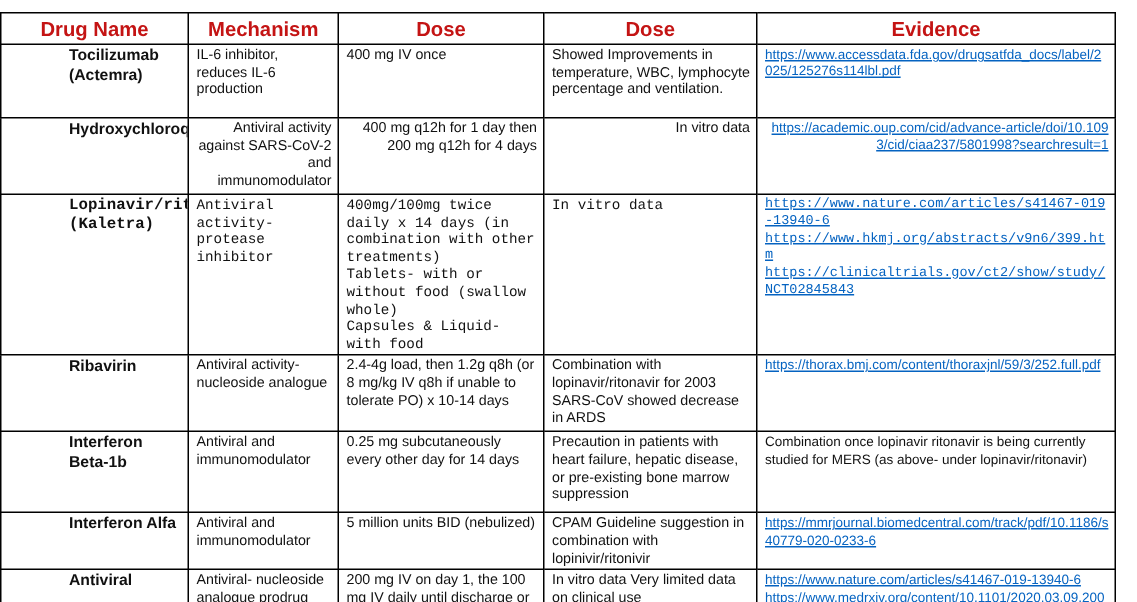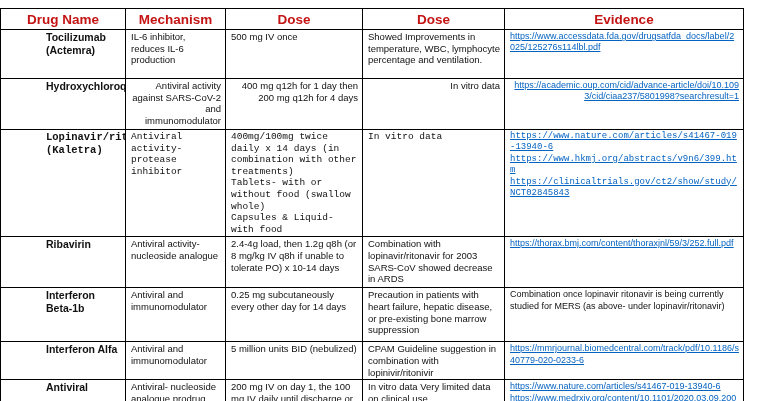--- a/index.html
+++ b/index.html
@@ -86,21 +86,21 @@
         <th>Dose</th>
         <th>Dose</th>
         <th>Evidence</th>
       </tr>
     </thead>
     <tbody>
         <tr>
           <td class="drug">Tocilizumab (Actemra)</td>
           <td class="mech">IL-6 inhibitor, reduces IL-6 production</td>
           <td class="dose">
-            <div>500 mg IV once</div>
+            <div>400 mg IV once</div>
           </td>
           <td class="notes">Showed Improvements in temperature, WBC, lymphocyte percentage and ventilation.</td>
           <td class="evid">
             <a class="evlink">https://www.accessdata.fda.gov/drugsatfda_docs/label/2025/125276s114lbl.pdf</a>
           </td>
         </tr>
         <tr>
           <td class="drug">Hydroxychloroquine</td>
           <td class="mech">Antiviral activity against SARS-CoV-2 and immunomodulator</td>
           <td class="dose">

